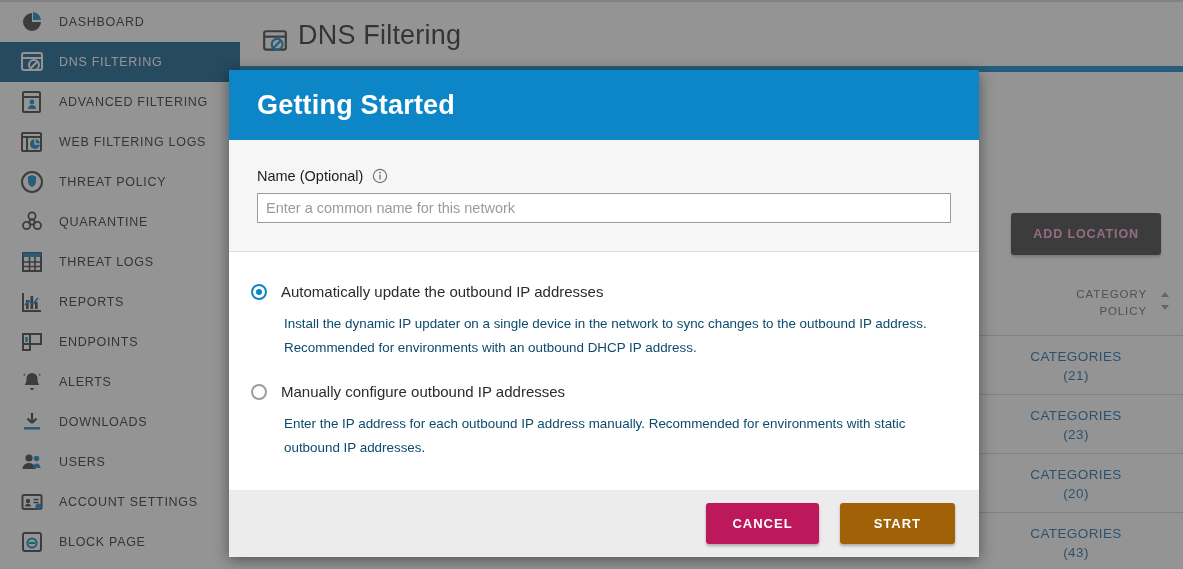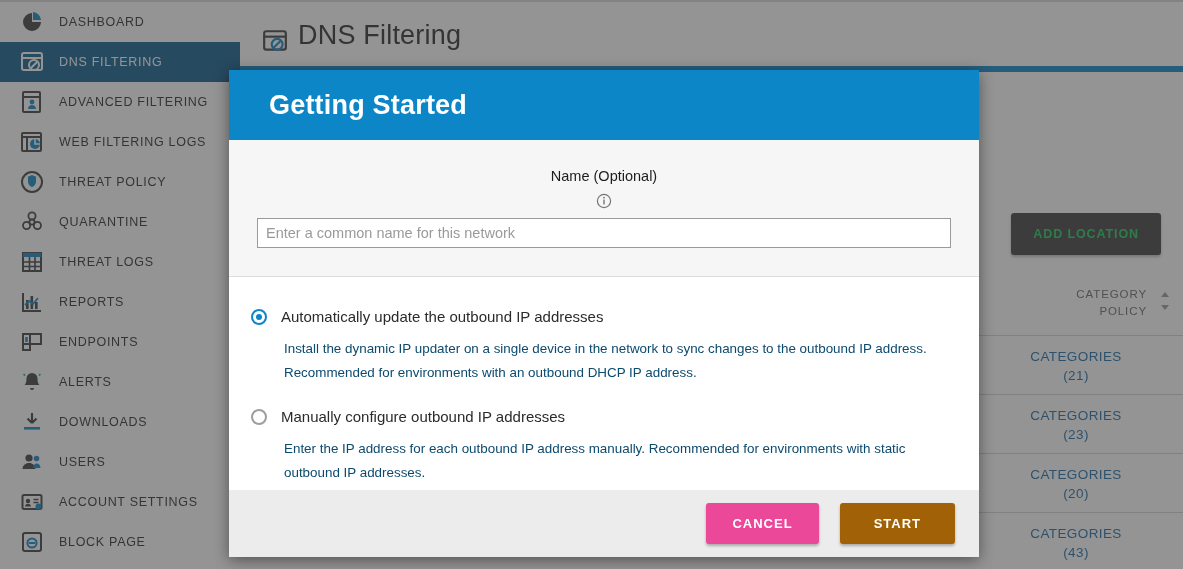--- a/index.html
+++ b/index.html
@@ -47,21 +47,21 @@
   .blue-rule { position: absolute; left: 0; right: 0; top: 64px; height: 6px; background: #0d86c8; }
 
   .desc {
     position:absolute; left: 24px; top: 80px; width: 900px;
     font-size: 14px; line-height: 26px; color: #2f2f2f;
   }
   .desc a { color: #1b6ca8; text-decoration: none; }
 
   .add-location {
     position:absolute; right: 22px; top: 211px;
-    background: #3d3d3d; color:#22c55e;
+    background: #3d3d3d; color:#f9a8d4;
     font-size: 12.5px; letter-spacing: .9px; font-weight: 700;
     padding: 14px 22px; border: none; border-radius: 3px;
     box-shadow: 0 2px 3px rgba(0,0,0,.25);
   }
 
   
   .table { position:absolute; left:0; right:0; top: 272px; }
   .thead { height: 62px; border-bottom: 1px solid #d6d6d6; position: relative; }
   .th-catpolicy {
     position:absolute; right: 36px; top: 12px;
@@ -84,29 +84,29 @@
   
   .modal {
     position: absolute; left: 229px; top: 70px; width: 750px; height: 487px;
     background: #ffffff;
     box-shadow: 0 3px 14px rgba(0,0,0,.45);
     display: flex; flex-direction: column;
     overflow: hidden;
   }
   .modal-header {
     height: 70px; background: #0d86c8; color: #ffffff;
-    display:flex; align-items:center; padding-left: 40px; text-align: center;
+    display:flex; align-items:center; padding-left: 28px; text-align: center;
   }
   .modal-title { font-size: 27px; font-weight: 700; letter-spacing: .2px; }
 
   .modal-top {
     background: #f6f6f6; padding: 28px;
     border-bottom: 1px solid #dddddd;
   }
-  .field-label-row { display:flex; align-items:center; gap: 9px; margin-bottom: 9px; flex-direction: column; }
+  .field-label-row { display:flex; align-items:center; gap: 9px; margin-bottom: 9px; }
   .field-label { font-size: 14.5px; color: #1d1d1d; }
   .info-ico { width: 16px; height: 16px; }
   .text-input {
     width: 100%; height: 30px;
     border: 1px solid #9b9b9b; background: #ffffff;
     font-size: 14.5px; color: #9a9a9a;
     padding: 0 8px;
     font-family: "Liberation Sans", sans-serif;
   }
   .text-input::placeholder { color: #9a9a9a; }
@@ -136,21 +136,21 @@
     display:flex; align-items:center; justify-content:flex-end;
     gap: 21px; padding-right: 24px;
   }
   .btn {
     border: none; border-radius: 3px; color:#ffffff;
     font-size: 13px; font-weight: 700; letter-spacing: 1px;
     padding: 13px 26px;
     box-shadow: 0 2px 3px rgba(0,0,0,.28);
     font-family: "Liberation Sans", sans-serif;
   }
-  .btn-cancel { background: #ec4899; }
+  .btn-cancel { background: #be185d; }
   .btn-start { background: #a16207; padding-left: 34px; padding-right: 34px; }
 </style>
 </head>
 <body>
 
 <div id="root">
 
   <div class="app">
 
     <div class="topline"></div>

